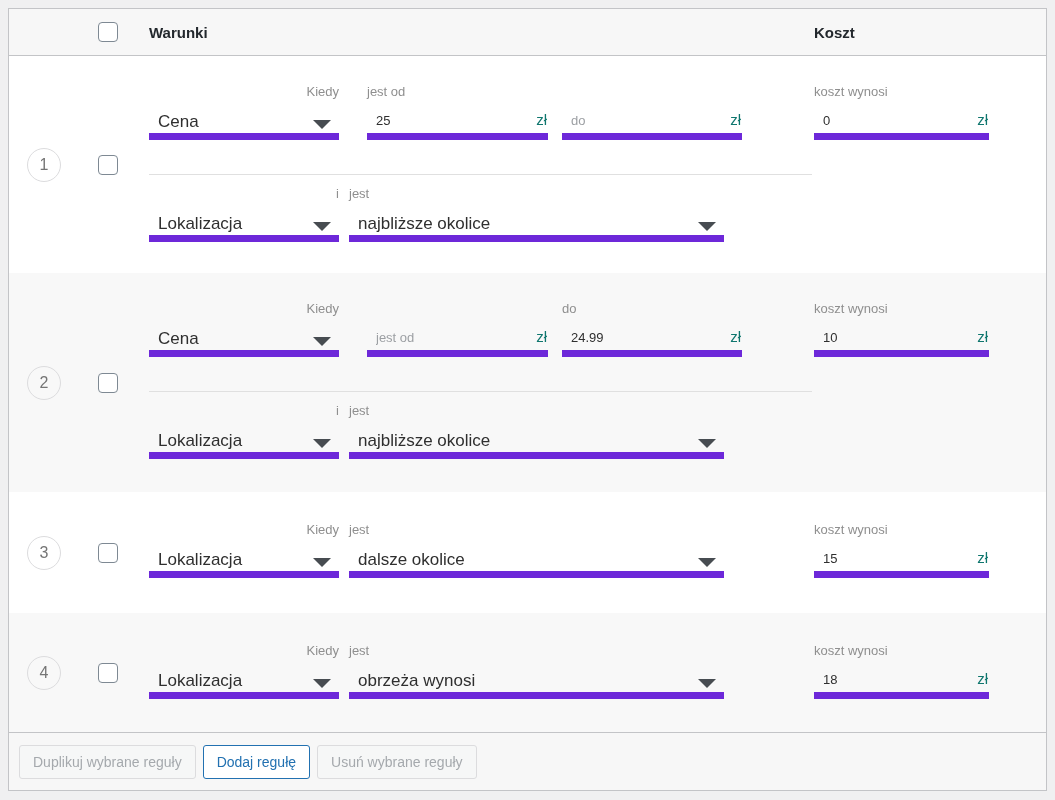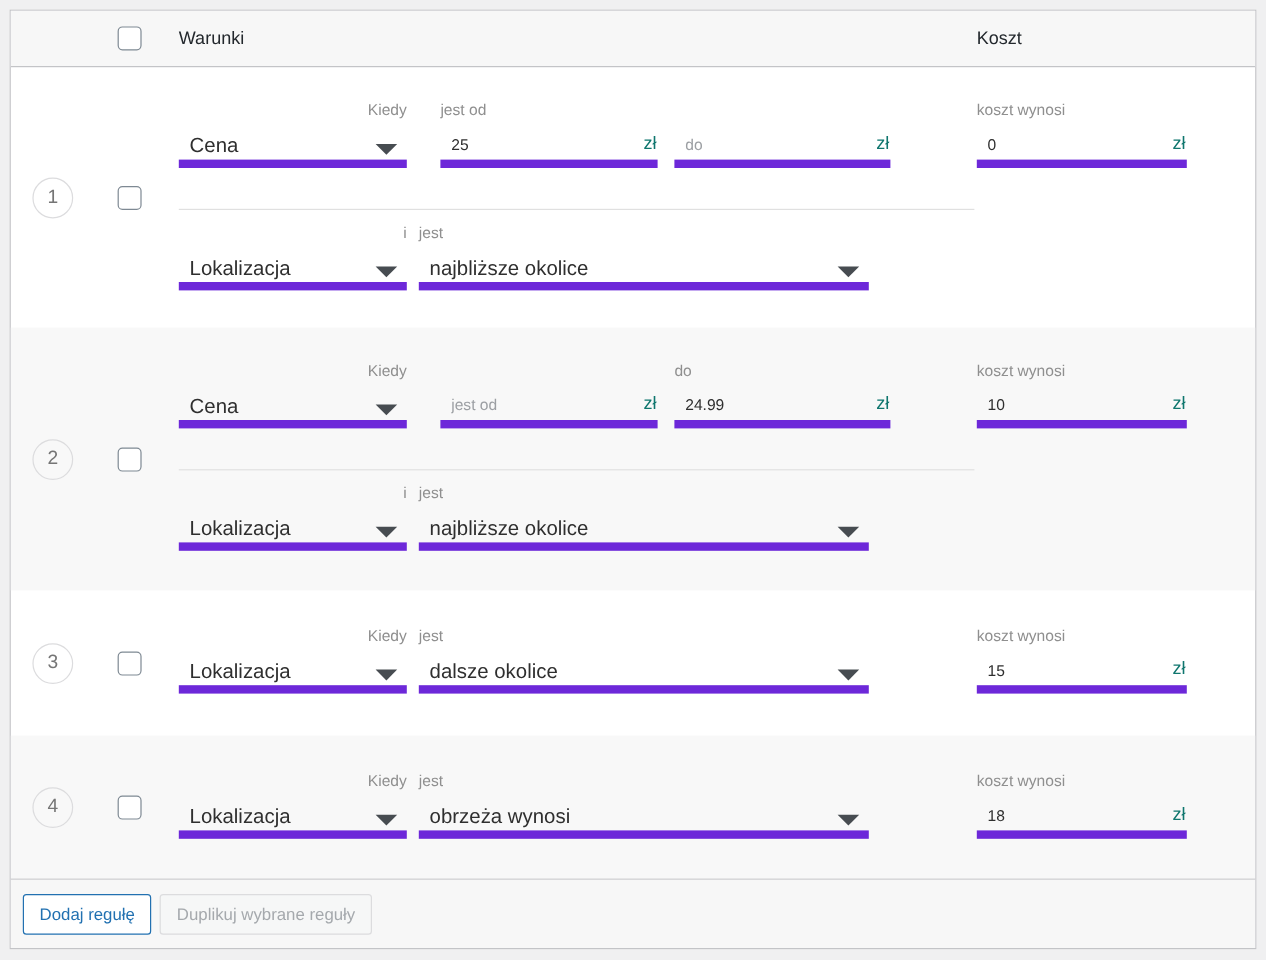--- a/index.html
+++ b/index.html
@@ -18,21 +18,21 @@
     display: flex; flex-direction: column;
   }
   
   .thead {
     height: 47px; flex: 0 0 47px;
     background: #f7f7f7;
     border-bottom: 1px solid #c3c4c7;
     position: relative;
     display: flex; align-items: center;
   }
-  .col-title { font-size: 15px; font-weight: 400; color: #23282d; }
+  .col-title { font-size: 15px; font-weight: 700; color: #23282d; }
   .title-warunki { position: absolute; left: 140px; }
   .title-koszt   { position: absolute; left: 805px; }
   
   input[type="checkbox"] {
     -webkit-appearance: none; appearance: none;
     width: 20px; height: 20px;
     border: 1px solid #7e8993; border-radius: 4px;
     background: #fff; cursor: pointer; display: inline-block;
   }
   .thead input[type="checkbox"] { position: absolute; left: 89px; top: 13px; }
@@ -289,17 +289,18 @@
     <div class="cost-block field w-cost">
       <div class="f-label">koszt wynosi</div>
       <div class="control">
         <input type="text" value="18" style="">
         <span class="suffix">zł</span>
       </div>
     </div>
   </div>
 
   <div class="tfoot">
+    <button class="btn btn-disabled" disabled="">Duplikuj wybrane reguły</button>
     <button class="btn btn-add">Dodaj regułę</button>
-    <button class="btn btn-disabled" disabled="">Duplikuj wybrane reguły</button>
+    <button class="btn btn-disabled" disabled="">Usuń wybrane reguły</button>
   </div>
 
 </div>
 
 </body></html>

